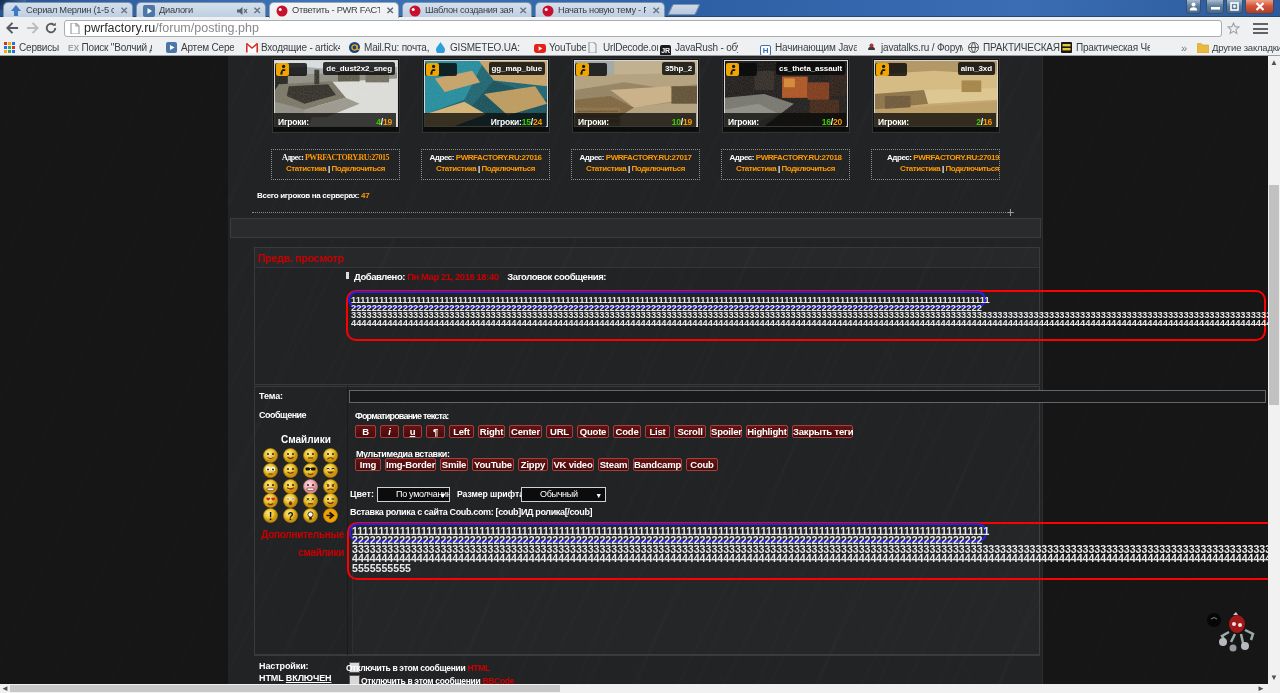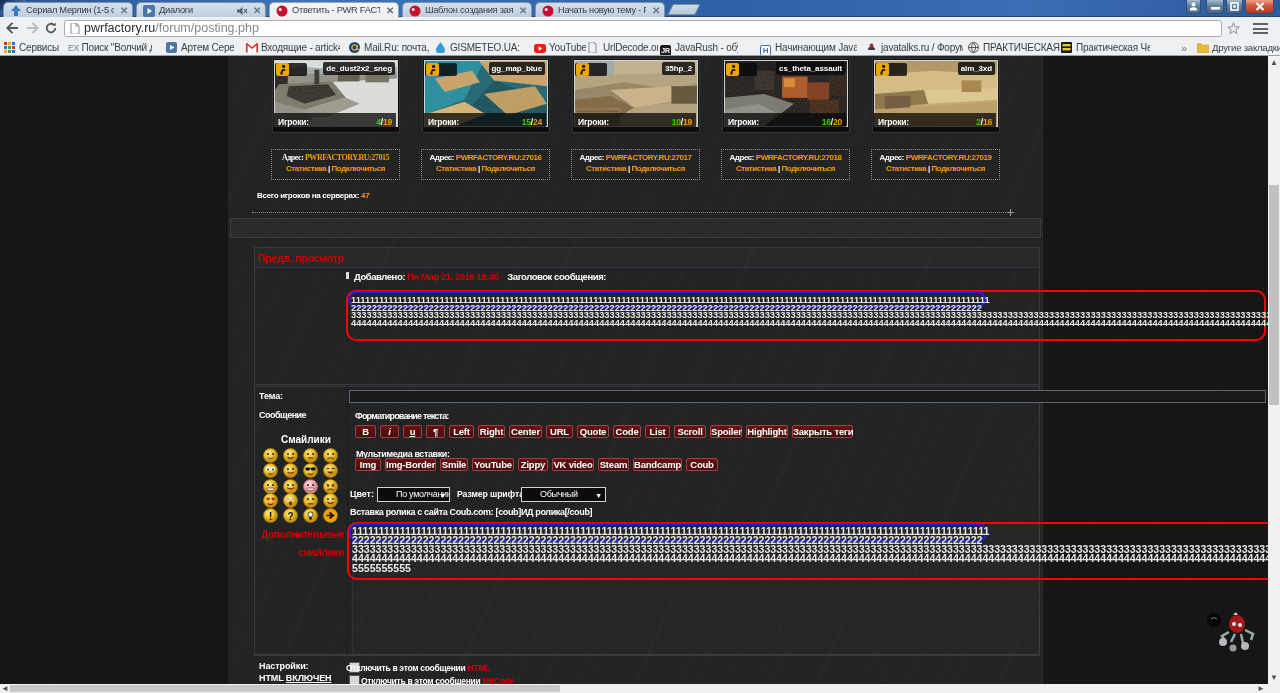--- a/index.html
+++ b/index.html
@@ -233,21 +233,21 @@
   <div class="cslogo">
         <svg width="13" height="13" style="position:absolute;left:1px;top:0px;">
           <rect width="13" height="13" rx="2" fill="#f0a500"></rect>
           <circle cx="7.6" cy="3.4" r="1.6" fill="#151515"></circle>
           <path d="M4.2 11.5 C4.6 8.5 5.4 6.8 7 6 L9.6 6.6 L9 8 L6.8 8 L6.4 11.5 Z" fill="#151515"></path>
         </svg>
       </div>
   <div class="mname">de_dust2x2_sneg</div>
   <div class="players">Игроки:<span style="float:right;"><span style="color:#3ecc00">4</span>/<span style="color:#ff9900">19</span></span></div>
  </div>
- <div class="card" style="left:422px;">
+ <div class="card" style="left:422px;text-align:right;">
   <svg class="mapimg" width="124" height="67" viewBox="0 0 124 67" preserveAspectRatio="none">
    <rect width="124" height="67" fill="#135f6d"></rect>
    <polygon points="0,0 60,0 40,40 0,55" fill="#1a8a9c"></polygon>
    <polygon points="30,67 70,20 124,40 124,67" fill="#0c4a55"></polygon>
    <polygon points="55,0 124,0 124,26 70,20" fill="#c9a263"></polygon>
    <polygon points="10,18 48,10 56,22 20,32" fill="#c9a263"></polygon>
    <polygon points="60,34 112,26 124,44 84,56" fill="#bf9a58"></polygon>
    <polygon points="0,55 40,42 62,55 30,67 0,67" fill="#d8b470"></polygon>
   <rect width="124" height="67" filter="url(#mapnoise)" opacity="0.28"></rect>
       </svg>
@@ -340,21 +340,21 @@
       <div style="margin-top:2px;"><span class="orange">Статистика</span> | <span class="orange">Подключиться</span></div>
     </div>
  <div class="addr" style="left:571px;top:93px;">
       <div style="margin-top:3px;">Адрес: <span class="orange">PWRFACTORY.RU:27017</span></div>
       <div style="margin-top:2px;"><span class="orange">Статистика</span> | <span class="orange">Подключиться</span></div>
     </div>
  <div class="addr" style="left:721px;top:93px;">
       <div style="margin-top:3px;">Адрес: <span class="orange">PWRFACTORY.RU:27018</span></div>
       <div style="margin-top:2px;"><span class="orange">Статистика</span> | <span class="orange">Подключиться</span></div>
     </div>
- <div class="addr" style="left:871px;top:93px;">
+ <div class="addr" style="left:871px;top:93px;text-align:right;">
       <div style="margin-top:3px;">Адрес: <span class="orange">PWRFACTORY.RU:27019</span></div>
       <div style="margin-top:2px;"><span class="orange">Статистика</span> | <span class="orange">Подключиться</span></div>
     </div>
  <div class="abs wbold" style="left:257px;top:135px;font-size:8px;letter-spacing:-0.3px;">Всего игроков на серверах: <span class="orange">47</span></div>
  <div class="abs" style="left:252px;top:156px;width:762px;border-top:1px dotted #8a8a8a;"></div>
  <div class="abs" style="left:1010px;top:153px;width:1px;height:7px;background:#9a9a9a;"></div>
     <div class="abs" style="left:1008px;top:156px;width:5px;height:1px;background:#9a9a9a;"></div>
 
  <div class="abs" style="left:230px;top:162px;width:811px;height:20px;background:#292b2d;border:1px solid #3a3c3e;"></div>
 

